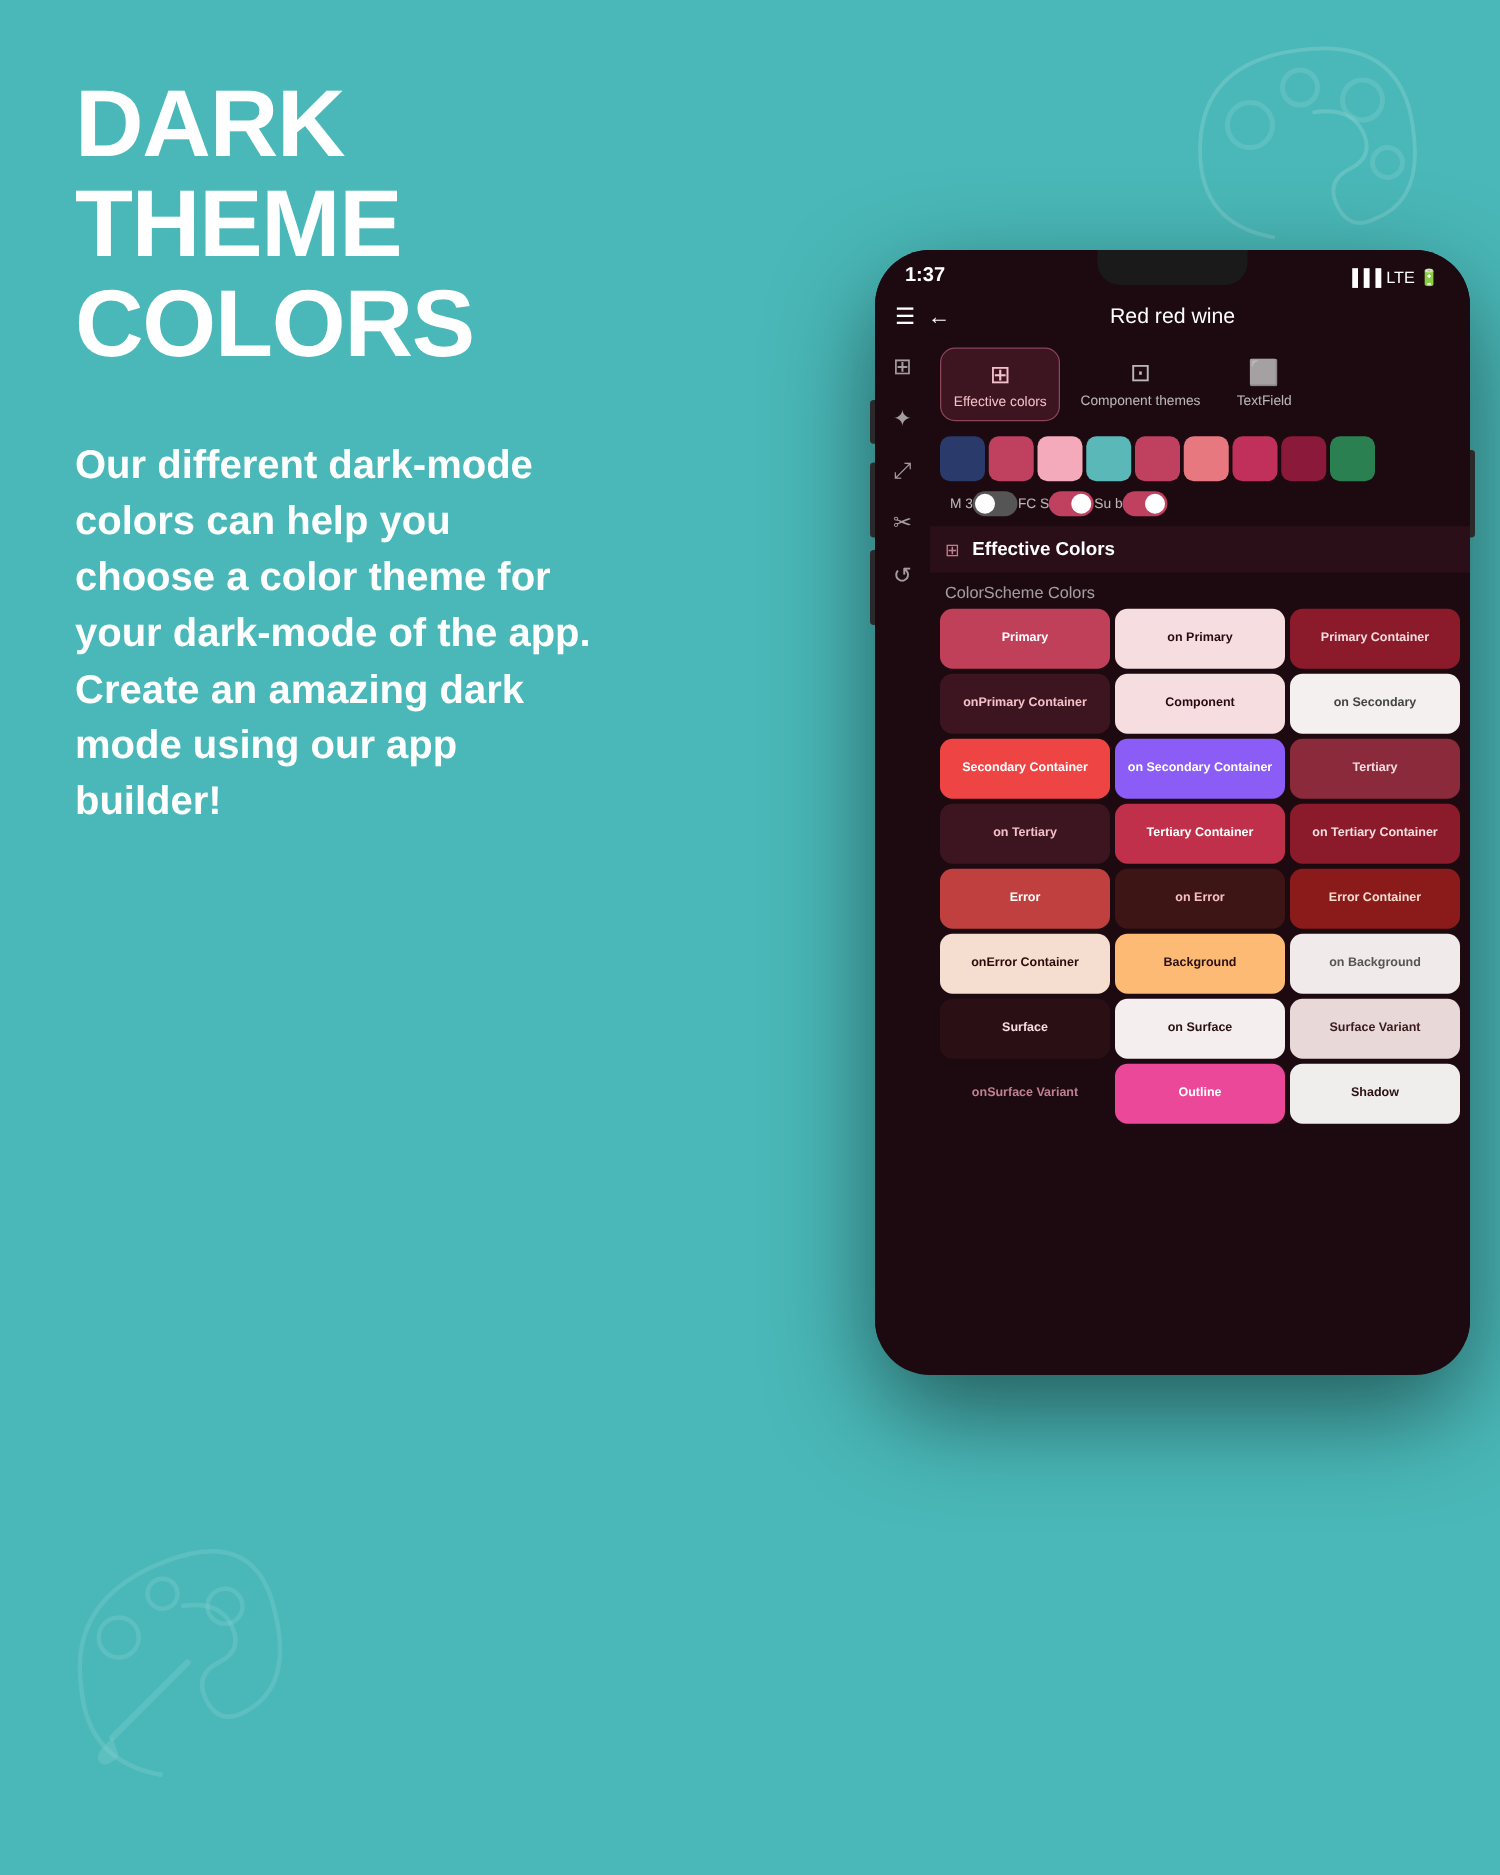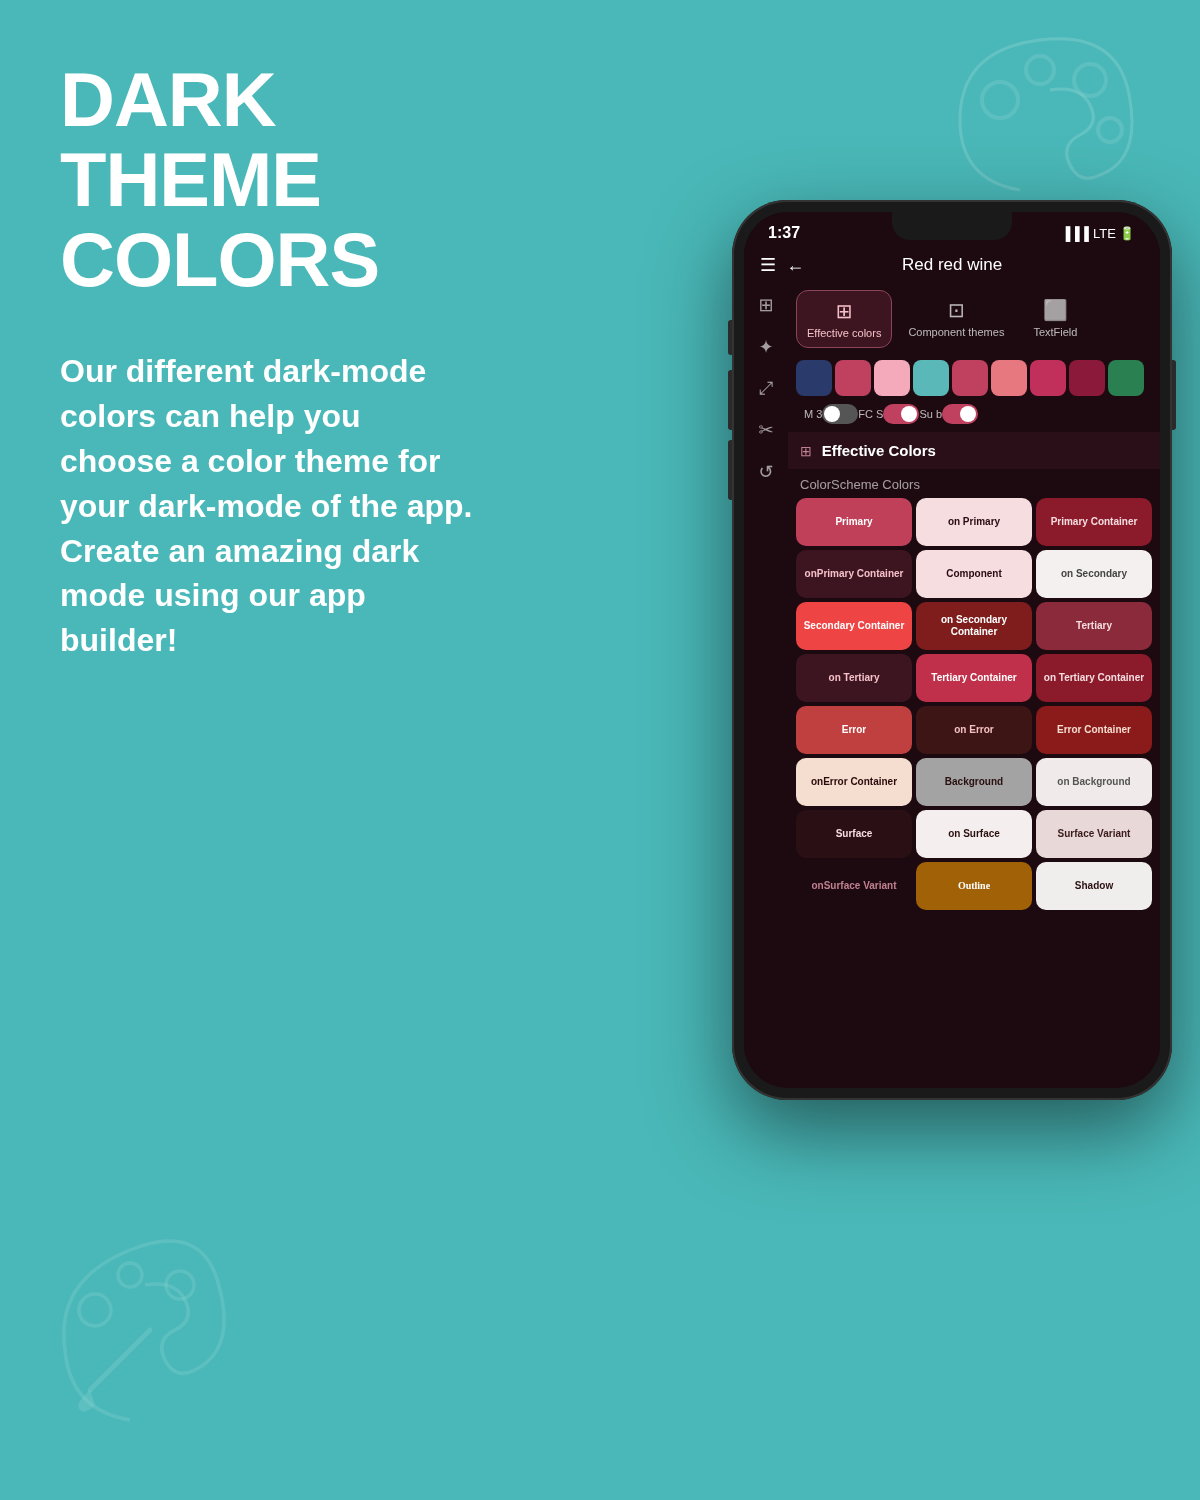--- a/index.html
+++ b/index.html
@@ -58,28 +58,26 @@
     
     .phone-wrapper {
       position: absolute;
       right: 60px;
       top: 200px;
       width: 440px;
       height: 900px;
     }
 
     .phone-outer {
-      width: 440px;
+      width: 476px;
       height: 900px;
       background: #1a1a1a;
       border-radius: 55px;
-      padding: 12px;
       box-shadow: 0 30px 80px rgba(0,0,0,0.5), inset 0 0 0 2px #333;
       position: relative;
-      margin-left: 32px;
     }
 
     .phone-inner {
       width: 100%;
       height: 100%;
       background: #1c0a10;
       border-radius: 44px;
       overflow: hidden;
       position: relative;
     }
@@ -448,41 +446,41 @@
 
             <div class="color-cell" style="background:#c0405a; color:#fff;">Primary</div>
             <div class="color-cell" style="background:#f5dde0; color:#2a0a12;">on Primary</div>
             <div class="color-cell" style="background:#8b1a2a; color:#f5dde0;border-radius:10px;">Primary Container</div>
 
             <div class="color-cell" style="background:#3d1520; color:#f5c0c8;">onPrimary Container</div>
             <div class="color-cell" style="background:#f5dde0; color:#2a0a12;">Component</div>
             <div class="color-cell" style="background:#f5f0f0; color:#444;">on Secondary</div>
 
             <div class="color-cell" style="background:#ef4444; color:#fff;">Secondary Container</div>
-            <div class="color-cell" style="background:#7f1d1d; color:#fff;">on Secondary Container</div>
+            <div class="color-cell" style="background:#8b5cf6; color:#fff;">on Secondary Container</div>
             <div class="color-cell" style="background:#8b2a3a; color:#f5dde0;">Tertiary</div>
 
             <div class="color-cell" style="background:#3d1520; color:#f5c0c8;">on Tertiary</div>
             <div class="color-cell" style="background:#c0304a; color:#fff;">Tertiary Container</div>
             <div class="color-cell" style="background:#8b1a2a; color:#f5dde0;">on Tertiary Container</div>
 
             <div class="color-cell" style="background:#c04040; color:#fff;">Error</div>
             <div class="color-cell" style="background:#3d1515; color:#f5c0c0;">on Error</div>
             <div class="color-cell" style="background:#8b1a1a; color:#f5ddd0;">Error Container</div>
 
             <div class="color-cell" style="background:#f5ddd0; color:#2a0a0a;">onError Container</div>
-            <div class="color-cell" style="background:#a3a3a3; color:#2a1010;">Background</div>
+            <div class="color-cell" style="background:#fdba74; color:#2a1010;">Background</div>
             <div class="color-cell" style="background:#f0eaea; color:#555;">on Background</div>
 
             <div class="color-cell" style="background:#2a1015; color:#f5dde0;">Surface</div>
             <div class="color-cell" style="background:#f5eeee; color:#2a1010;">on Surface</div>
             <div class="color-cell" style="background:#e8d8d8; color:#3a1a1a;">Surface Variant</div>
 
             <div class="color-cell" style="background:#1c0a10; color:#c08090;">onSurface Variant</div>
-            <div class="color-cell" style="background:#a16207; color:#fff;font-family:Liberation Serif, serif;">Outline</div>
+            <div class="color-cell" style="background:#ec4899; color:#fff;">Outline</div>
             <div class="color-cell" style="background:#f0eded; color:#2a1010;">Shadow</div>
           </div>
 
         </div>
       </div>
     </div>
   </div>
 </div>
 
 </body></html>

